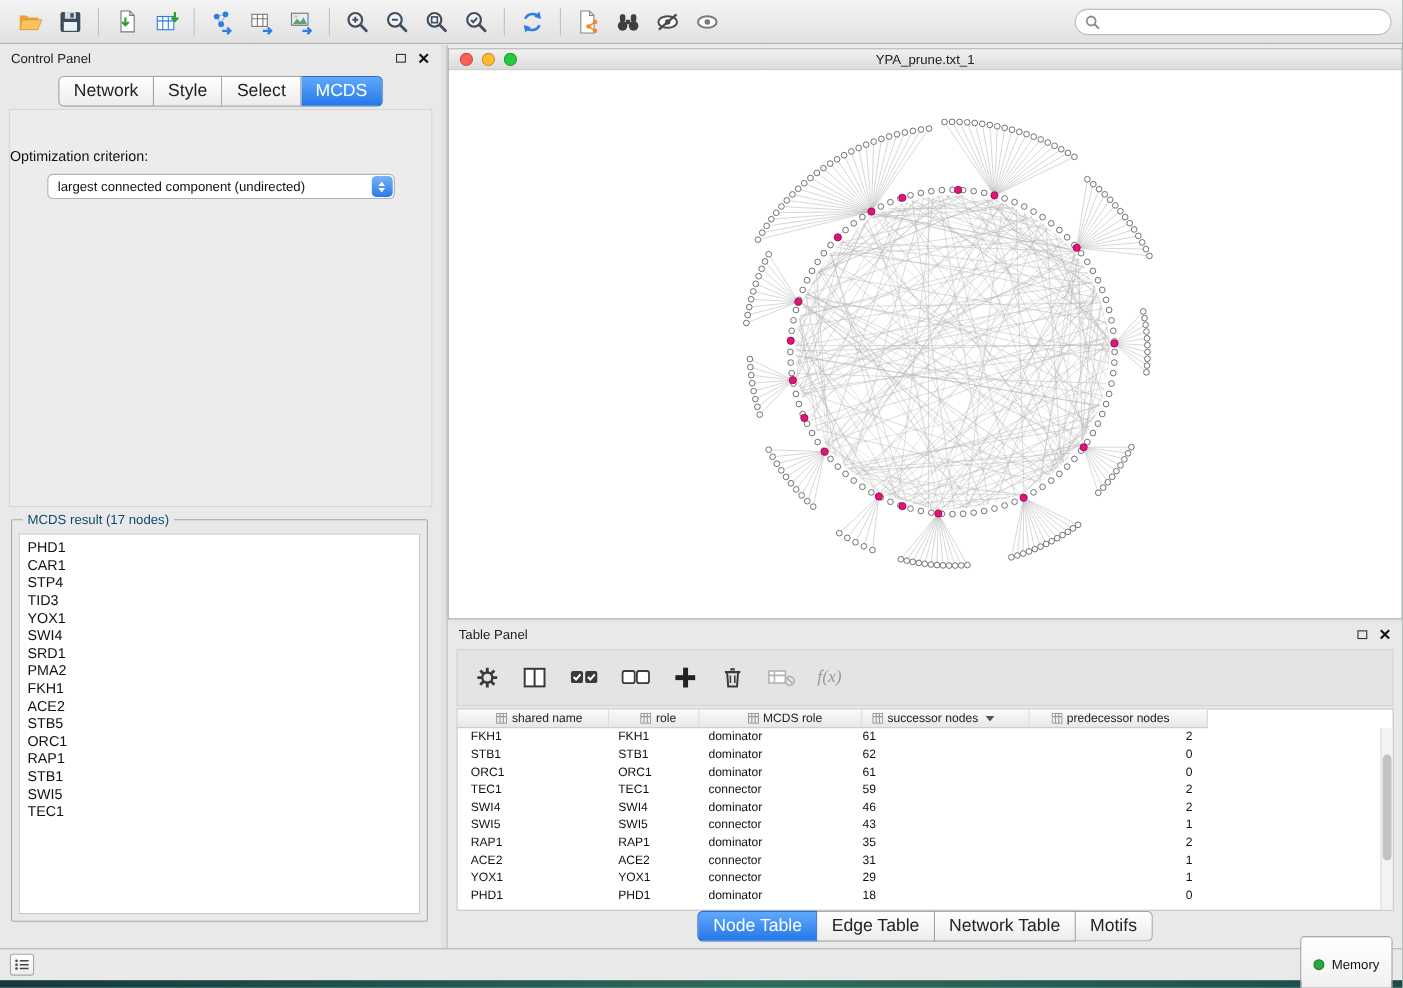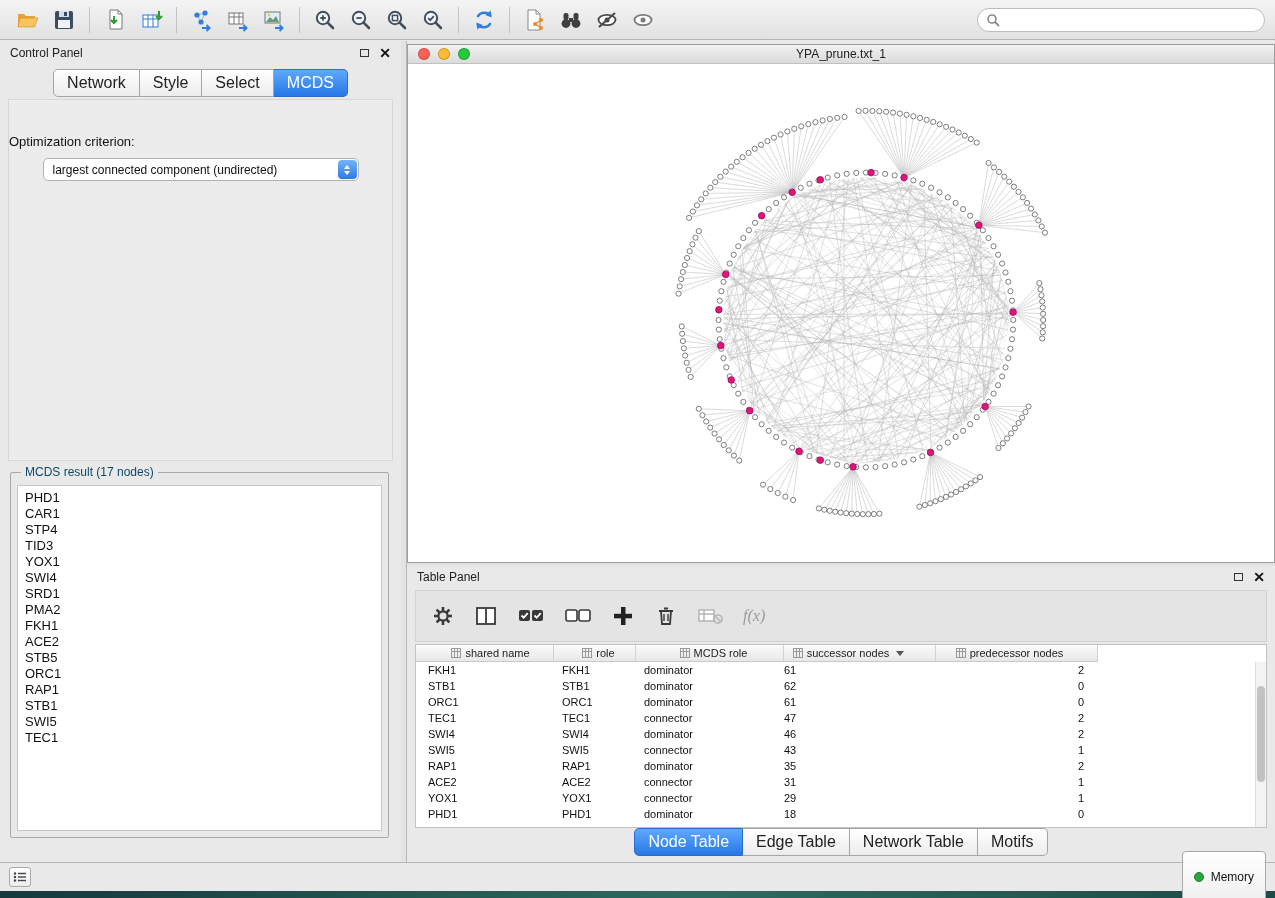--- a/index.html
+++ b/index.html
@@ -1056,21 +1056,21 @@
             <div class="td c0">ORC1</div>
             <div class="td c1">ORC1</div>
             <div class="td c2">dominator</div>
             <div class="td c3">61</div>
             <div class="td c4">0</div>
           </div>
           <div class="tr">
             <div class="td c0">TEC1</div>
             <div class="td c1">TEC1</div>
             <div class="td c2">connector</div>
-            <div class="td c3">47</div>
+            <div class="td c3">59</div>
             <div class="td c4">2</div>
           </div>
           <div class="tr">
             <div class="td c0">SWI4</div>
             <div class="td c1">SWI4</div>
             <div class="td c2">dominator</div>
             <div class="td c3">46</div>
             <div class="td c4">2</div>
           </div>
           <div class="tr">

